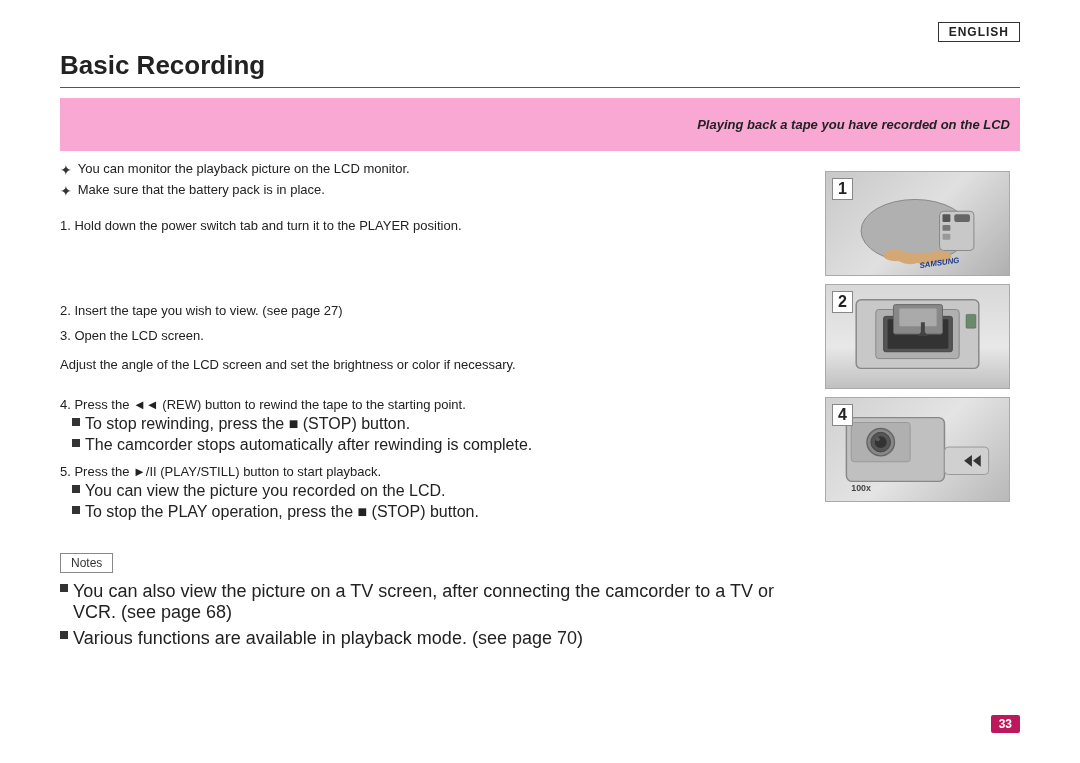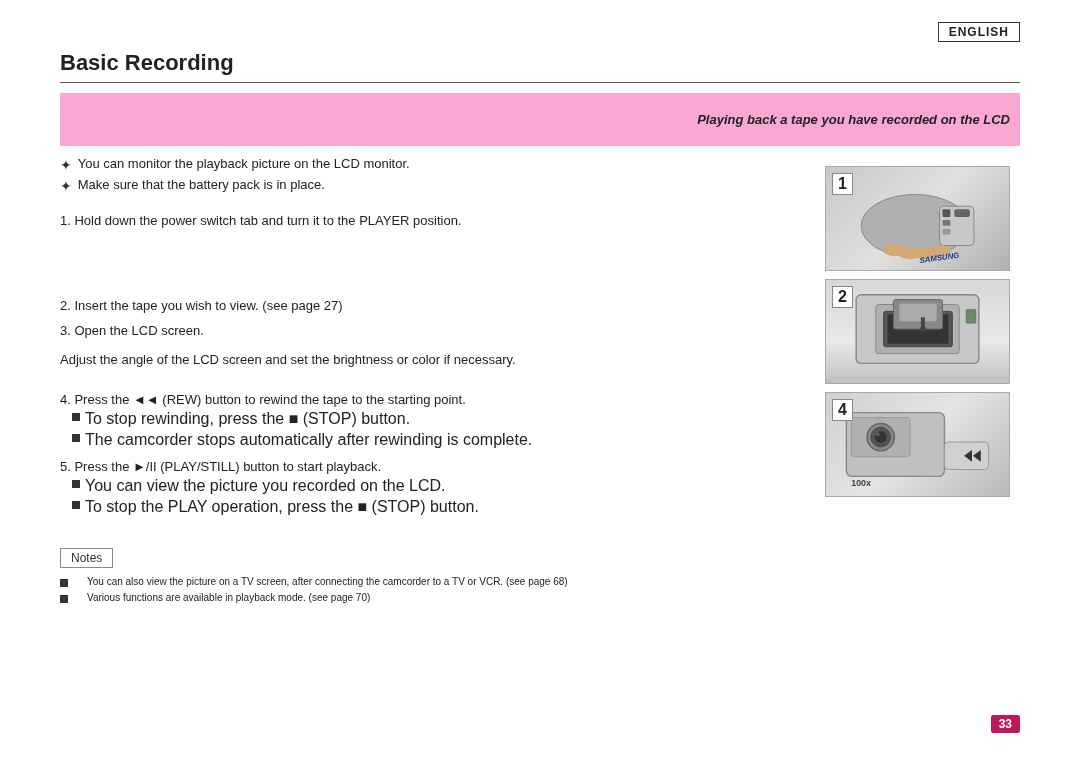--- a/index.html
+++ b/index.html
@@ -22,21 +22,21 @@
       position: absolute;
       top: 22px;
       right: 60px;
       border: 1.5px solid #333;
       padding: 2px 10px;
       font-size: 12px;
       font-weight: bold;
       letter-spacing: 1px;
     }
     .page-title {
-      font-size: 22px;
+      font-size: 26px;
       font-weight: bold;
       border-bottom: 1.5px solid #555;
       padding-bottom: 6px;
       margin-top: 20px;
       margin-bottom: 10px;
     }
     .section-header {
       background: #f9a8d4;
       padding: 19px 10px;
       font-size: 13px;
@@ -131,23 +131,23 @@
       border: 1px solid #888;
       padding: 2px 10px;
       font-size: 12px;
       color: #333;
     }
     .notes-section {
       margin-top: 12px;
     }
     .note-bullet {
       display: flex;
-      gap: 19px;
+      gap: 5px;
       margin-bottom: 5px;
-      font-size: 10px;
+      font-size: 18px;
     }
     .page-number {
       position: absolute;
       bottom: 30px;
       right: 60px;
       background: #be185d;
       color: white;
       font-size: 12px;
       font-weight: bold;
       padding: 2px 8px;

